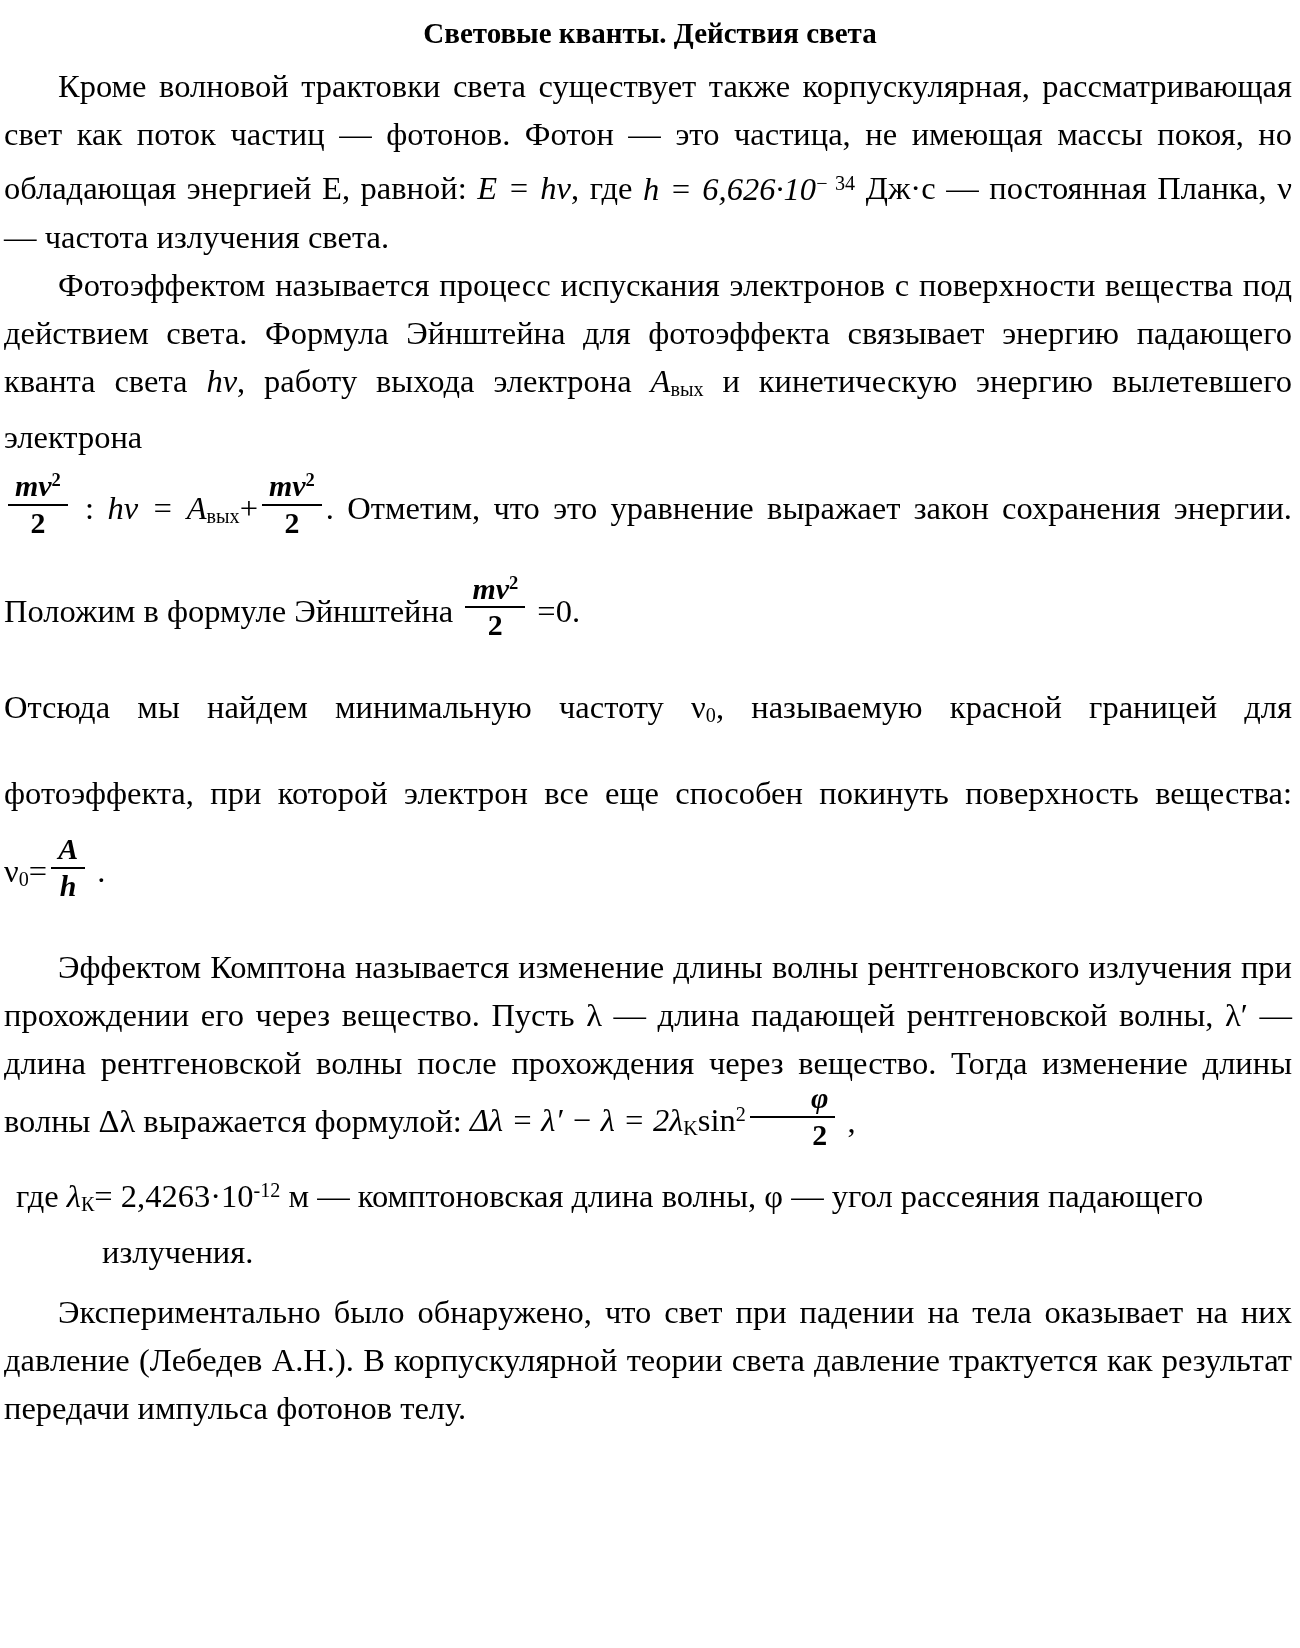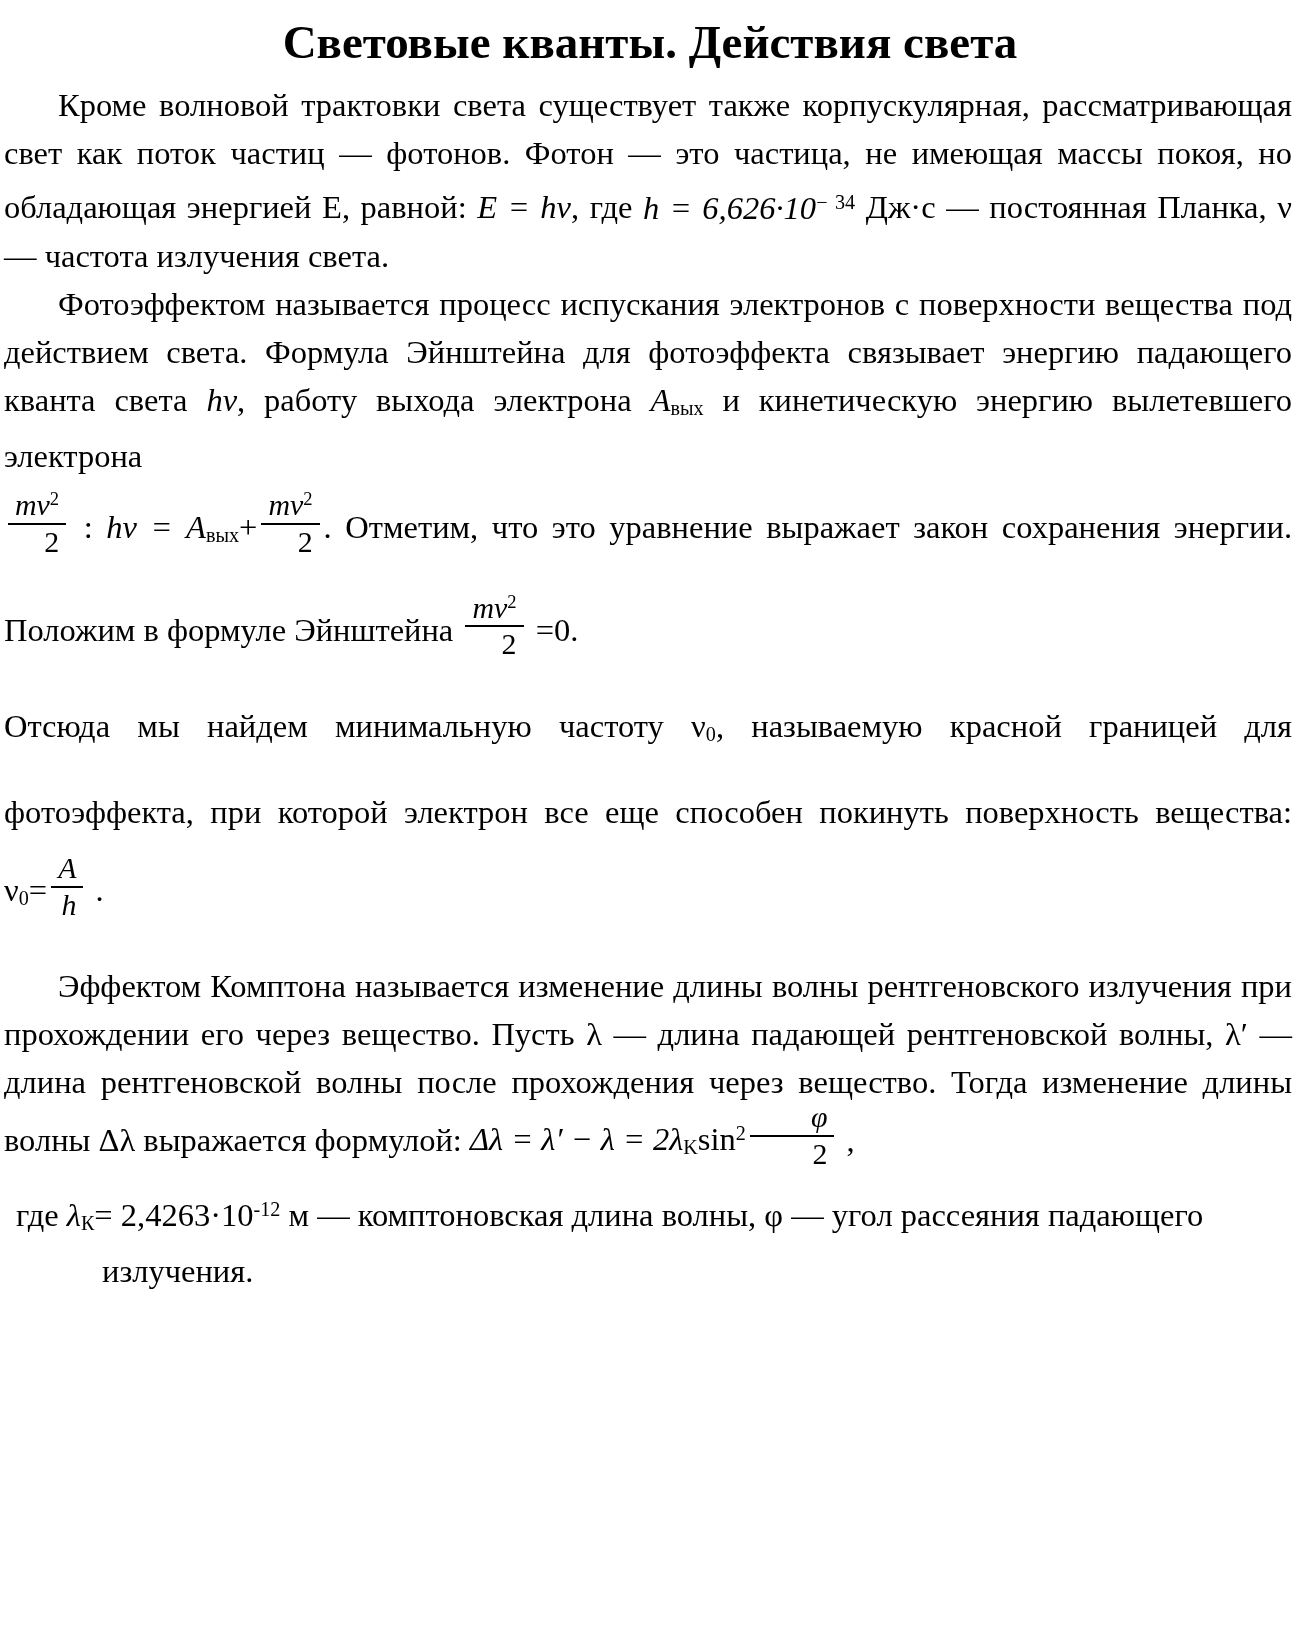--- a/index.html
+++ b/index.html
@@ -25,21 +25,21 @@
     text-align: center;
     font-weight: bold;
     font-size: 40px;
     letter-spacing: 0.5px;
     margin: 22px 0 0 0;
     line-height: 1.05;
   }
   .doc-subtitle {
     text-align: center;
     font-weight: bold;
-    font-size: 47px;
+    font-size: 29px;
     margin: 18px 0 0 0;
     line-height: 1.05;
   }
   .body-area {
     padding: 0 8px 0 4px;
     margin-top: 14px;
   }
   p.para {
     margin: 0;
     font-size: 32.5px;
@@ -61,26 +61,27 @@
   }
   .it { font-style: italic; }
   .nobr { white-space: nowrap; }
   sub.s { font-size: 0.62em; vertical-align: -0.22em; font-style: normal; }
   sup.s { font-size: 0.62em; vertical-align: 0.52em; font-style: normal; }
 
   
   .frac {
     display: inline-block;
     vertical-align: -0.52em;
-    text-align: right;
+    text-align: center;
     font-style: italic;
     line-height: 1.02;
     margin: 0 4px;
     position: relative;
     top: -0.10em;
+    font-weight: bold;
   }
   .frac .num {
     display: block;
     padding: 0 7px 1px 7px;
     font-size: 0.92em;
   }
   .frac .bar {
     display: block;
     border-top: 2px solid #000;
     height: 0;
@@ -115,15 +116,16 @@
     <div class="gap-sm"></div>
 
     <p class="para noind tall2"><span>Отсюда мы найдем минимальную частоту ν</span><sub class="s">0</sub><span>, называемую красной границей для фотоэффекта, при которой электрон все еще способен покинуть поверхность вещества: </span><span class="eq nobr"><span class="up">ν</span><sub class="s">0</sub><span class="up">=</span><span class="frac"><span class="num">A</span><span class="bar"></span><span class="den">h</span></span></span><span> .</span></p>
 
     <div class="gap-md"></div>
 
     <p class="para"><span>Эффектом Комптона называется изменение длины волны рентгеновского излучения при прохождении его через вещество. Пусть λ — длина падающей рентгеновской волны, λ′ — длина рентгеновской волны после прохождения через вещество. Тогда изменение длины волны Δλ выражается формулой: </span><span class="eq nobr"><span>Δλ = λ′ − λ = 2λ</span><sub class="s it">K</sub><span class="up">sin</span><sup class="s">2</sup><span class="frac"><span class="num">φ</span><span class="bar"></span><span class="den up">2</span></span></span><span> ,</span></p>
 
     <p class="hang"><span>где  </span><span class="eq nobr"><span>λ</span><sub class="s">К</sub><span class="up">= 2,4263·10</span><sup class="s">-12</sup></span><span> м — комптоновская длина волны, φ — угол рассеяния падающего излучения.</span></p>
 
+    <p class="para">Экспериментально было обнаружено, что свет при падении на тела оказывает на них давление (Лебедев А.Н.). В корпускулярной теории света давление трактуется как результат передачи импульса фотонов телу.</p>
 
   </div>
 </div>
 
 </body></html>

